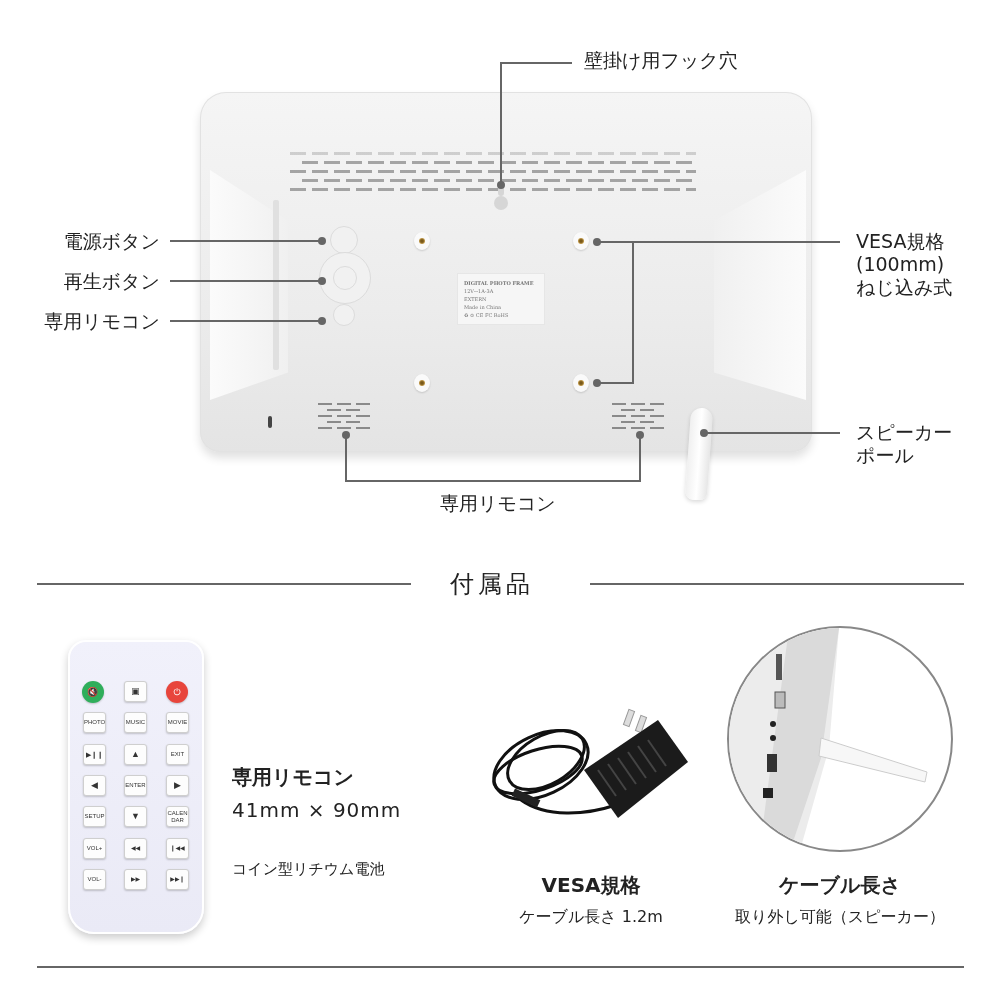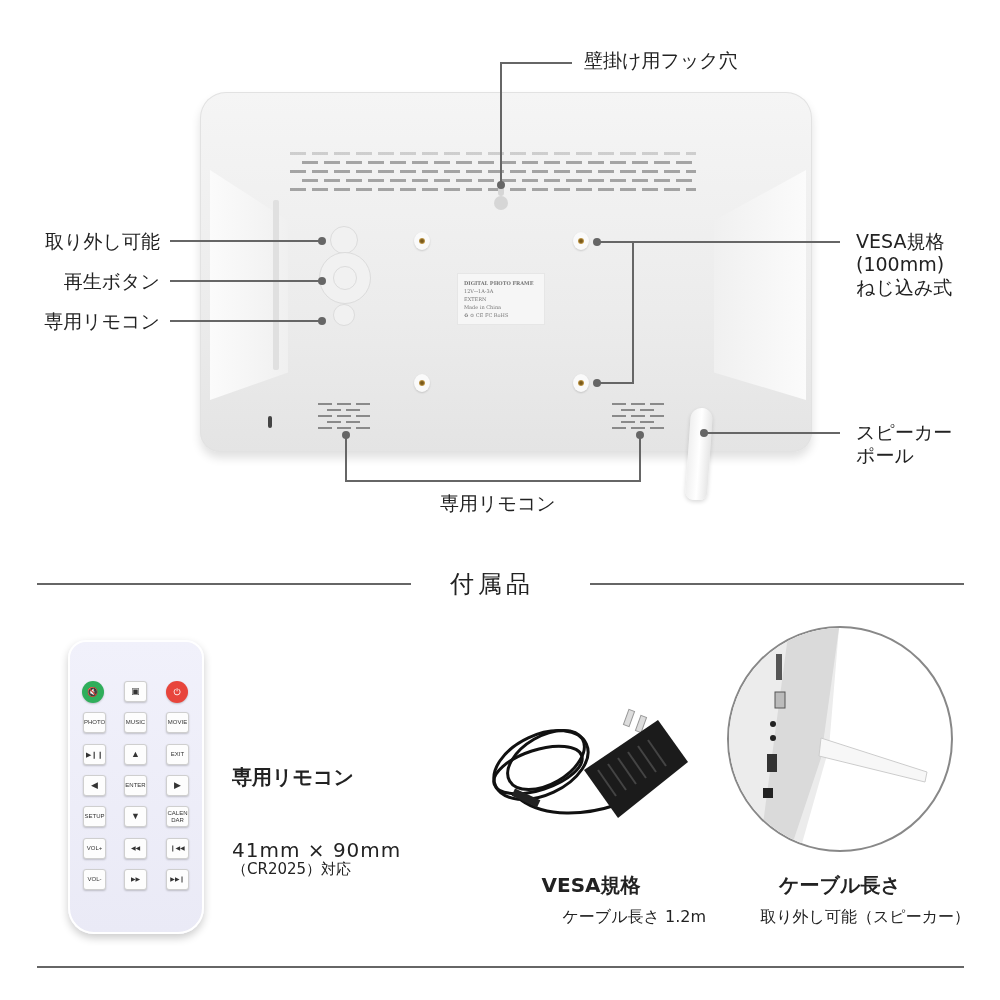--- a/index.html
+++ b/index.html
@@ -77,25 +77,25 @@
   }
   .rk {
     width: 23px; height: 21px; background: #fdfdfd; border: 1px solid #cfcfcf; border-radius: 3px;
     box-shadow: 0 1px 2px rgba(0,0,0,.2);
     font-family: "Liberation Sans", sans-serif; font-size: 6px; color: #333;
     display:flex; align-items:center; justify-content:center; text-align:center; line-height: 7px;
   }
   .rk.round { border-radius: 50%; width: 22px; height: 22px; border: none; }
 
   .remote-title { font-size: 20px; font-weight: bold; color: #222; }
-  .remote-size { font-size: 20px; color: #222; letter-spacing: 1px; margin-top: 40px; }
+  .remote-size { font-size: 20px; color: #222; letter-spacing: 1px; }
   .remote-note { font-size: 15px; color: #222; line-height: 22px; white-space: nowrap; }
 
   .adapter-title, .stand-title { font-size: 20px; font-weight: bold; color: #222; text-align: center; white-space: nowrap; }
-  .adapter-sub, .stand-sub { font-size: 16px; color: #222; text-align: right; white-space: nowrap; }
+  .adapter-sub, .stand-sub { font-size: 16px; color: #222; text-align: center; white-space: nowrap; }
 
   .zoom-circle {
     left: 727px; top: 626px; width: 226px; height: 226px; border-radius: 50%;
     border: 2px solid #888; background: #fff; overflow: hidden;
   }
 </style>
 </head>
 <body>
 
 <div class="abs frame"></div>
@@ -150,21 +150,21 @@
   <div class="spk-row" style="width:54px"></div>
 </div>
 
 <div class="abs stand-pole"></div>
 
 <div class="abs ln" style="left:500px;top:62px;width:2px;height:124px"></div>
 <div class="abs ln" style="left:500px;top:62px;width:72px;height:2px"></div>
 <div class="abs dot" style="left:497px;top:181px"></div>
 <div class="abs callout" style="left:584px;top:49px">壁掛け用フック穴</div>
 
-<div class="abs callout right" style="left:40px;top:230px;width:120px">取り外し可能</div>
+<div class="abs callout right" style="left:40px;top:230px;width:120px">電源ボタン</div>
 <div class="abs ln" style="left:170px;top:240px;width:152px;height:2px"></div>
 <div class="abs dot" style="left:318px;top:237px"></div>
 
 <div class="abs callout right" style="left:40px;top:270px;width:120px">再生ボタン</div>
 <div class="abs ln" style="left:170px;top:280px;width:152px;height:2px"></div>
 <div class="abs dot" style="left:318px;top:277px"></div>
 
 <div class="abs callout right" style="left:0px;top:310px;width:160px">専用リモコン</div>
 <div class="abs ln" style="left:170px;top:320px;width:152px;height:2px"></div>
 <div class="abs dot" style="left:318px;top:317px"></div>
@@ -223,21 +223,21 @@
 <div class="abs rk" style="left:124px;top:838px;font-size:6px">◀◀</div>
 <div class="abs rk" style="left:166px;top:838px;font-size:6px">❙◀◀</div>
 
 <div class="abs rk" style="left:83px;top:869px">VOL-</div>
 <div class="abs rk" style="left:124px;top:869px;font-size:6px">▶▶</div>
 <div class="abs rk" style="left:166px;top:869px;font-size:6px">▶▶❙</div>
 
 <div class="abs remote-title" style="left:232px;top:764px">専用リモコン</div>
 <div class="abs remote-size" style="left:232px;top:798px">41mm × 90mm</div>
 <div class="abs remote-note" style="left:232px;top:858px">
-  <div>（CR2025）対応</div>
+  <div>コイン型リチウム電池</div>
 </div>
 
 <svg class="abs" style="left:476px;top:690px" width="220" height="150" viewBox="0 0 220 150">
   <g fill="none" stroke="#111" stroke-width="3">
     <ellipse cx="65" cy="75" rx="50" ry="30" transform="rotate(-25 65 75)"></ellipse>
     <ellipse cx="70" cy="70" rx="42" ry="24" transform="rotate(-30 70 70)"></ellipse>
     <ellipse cx="62" cy="80" rx="46" ry="20" transform="rotate(-18 62 80)"></ellipse>
     <path d="M45 110 C 70 128, 110 125, 140 115"></path>
   </g>
   <rect x="36" y="104" width="28" height="8" fill="#222" transform="rotate(25 50 108)"></rect>

